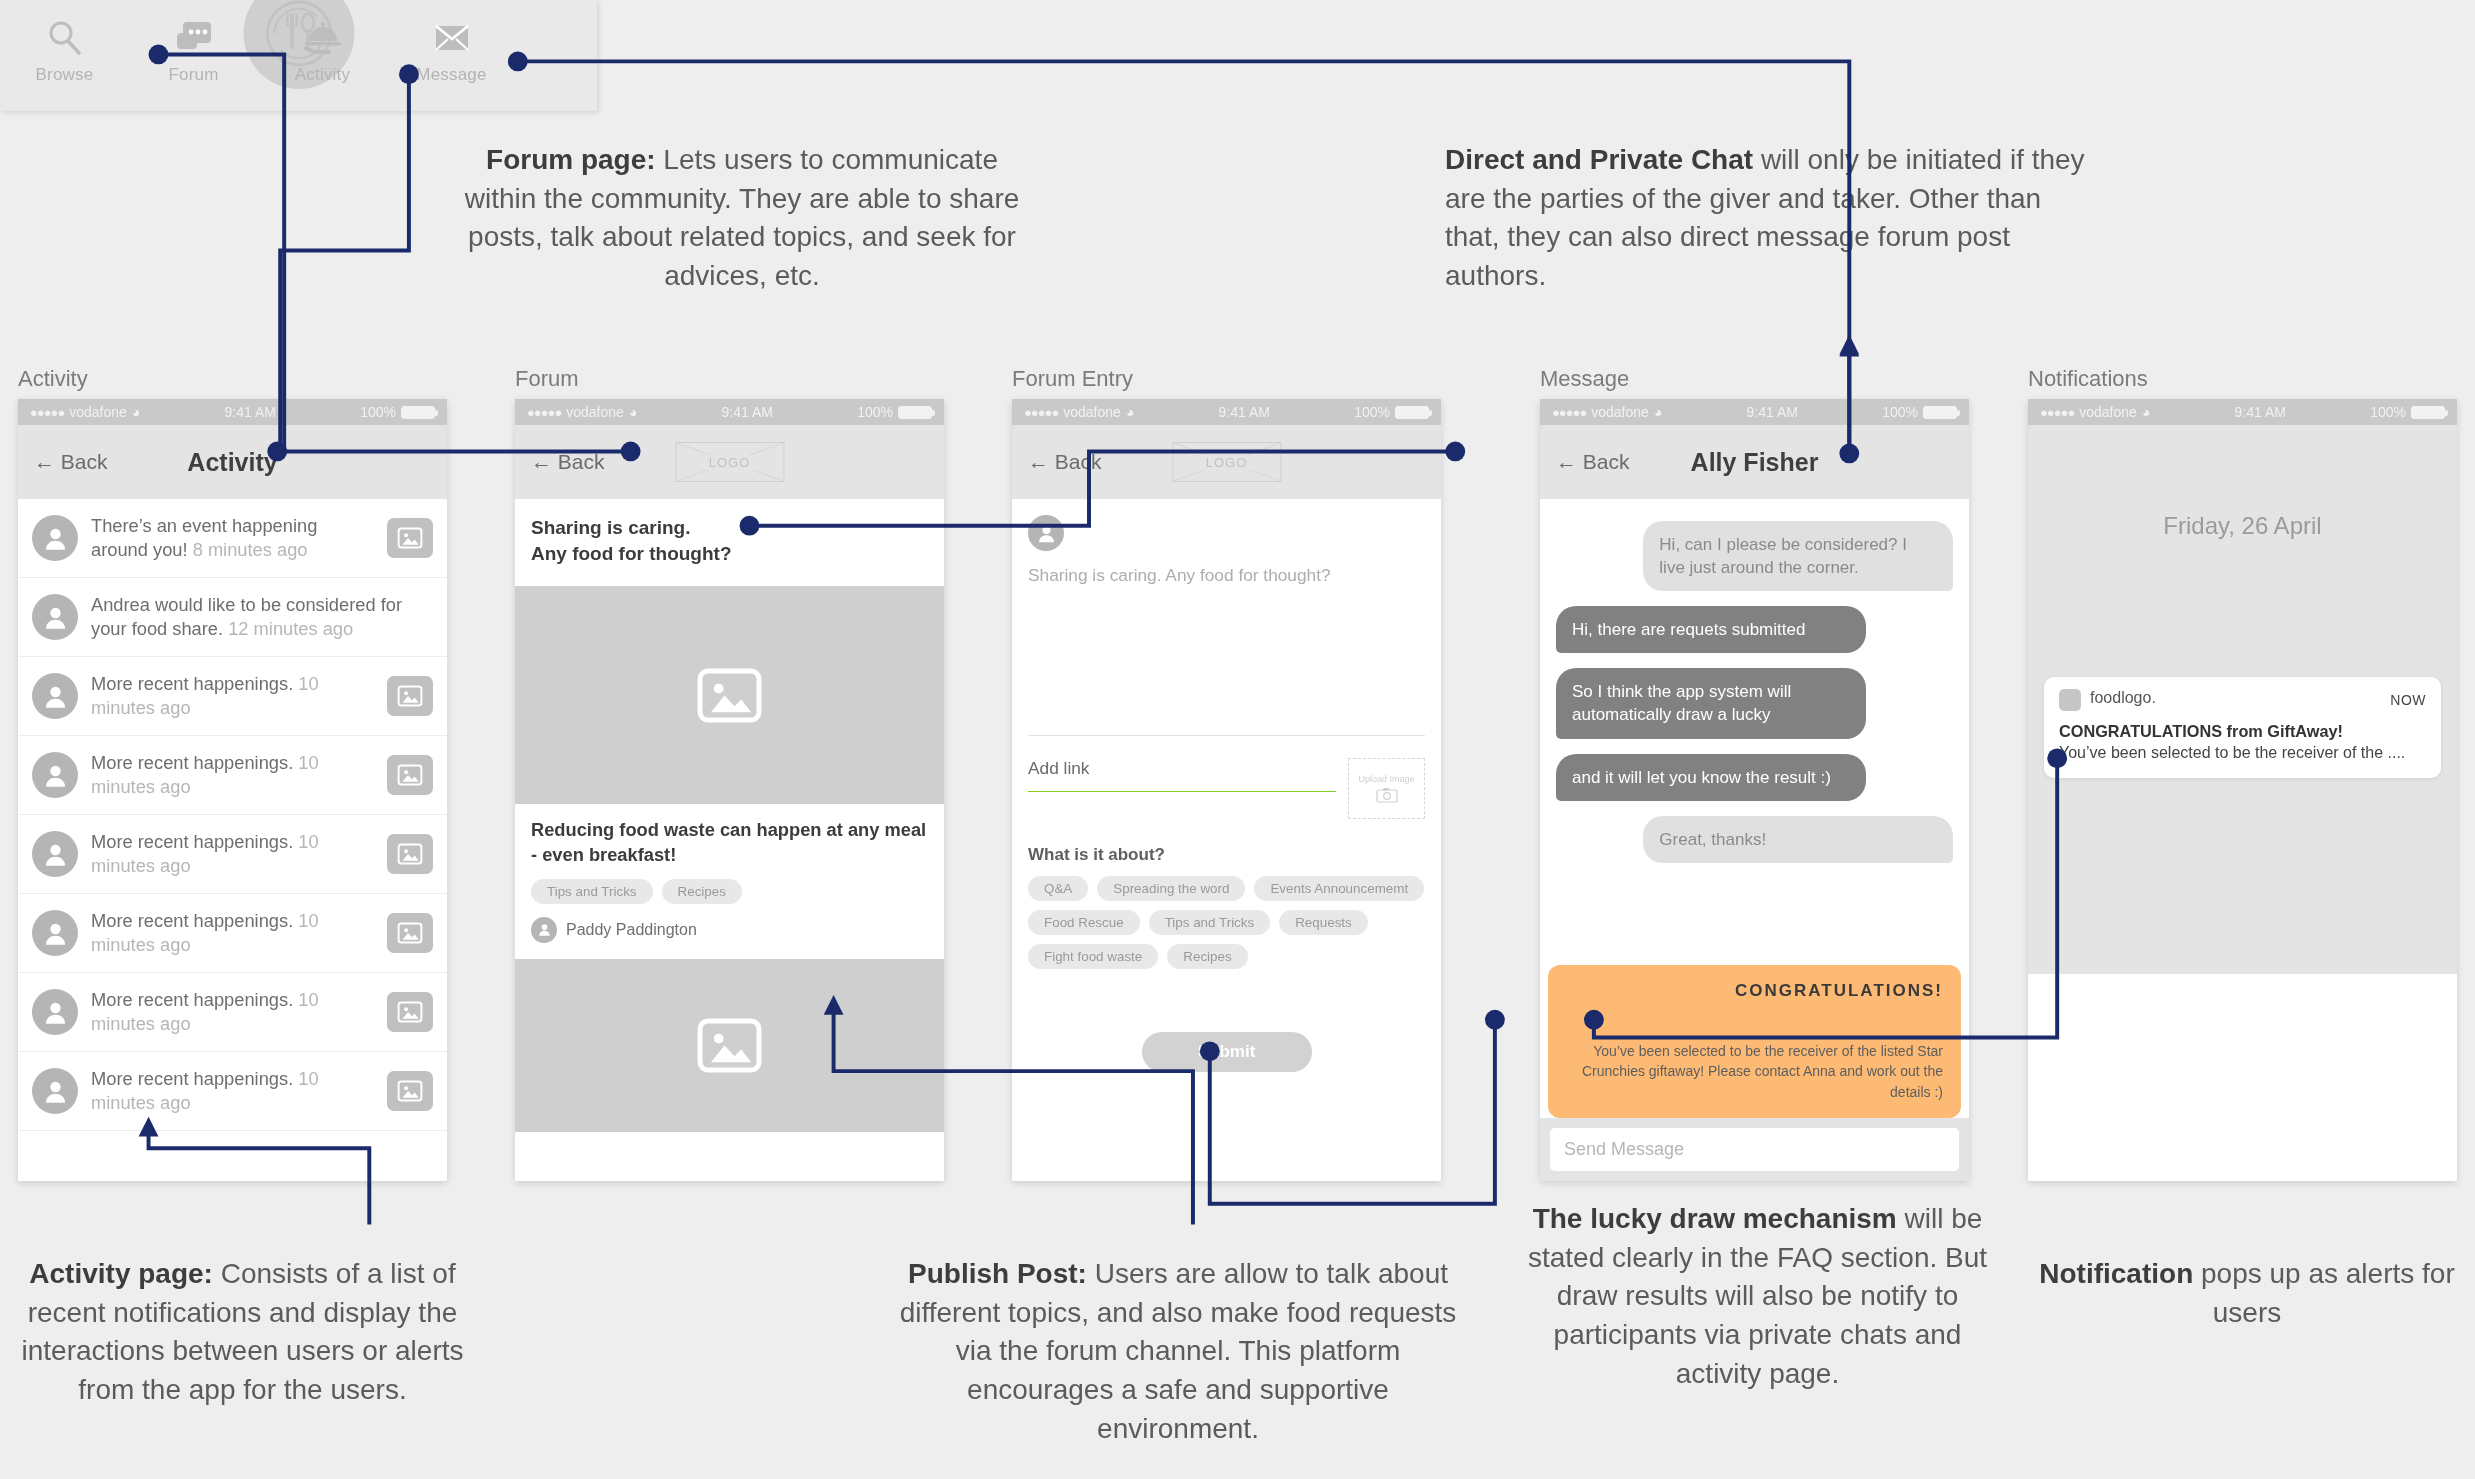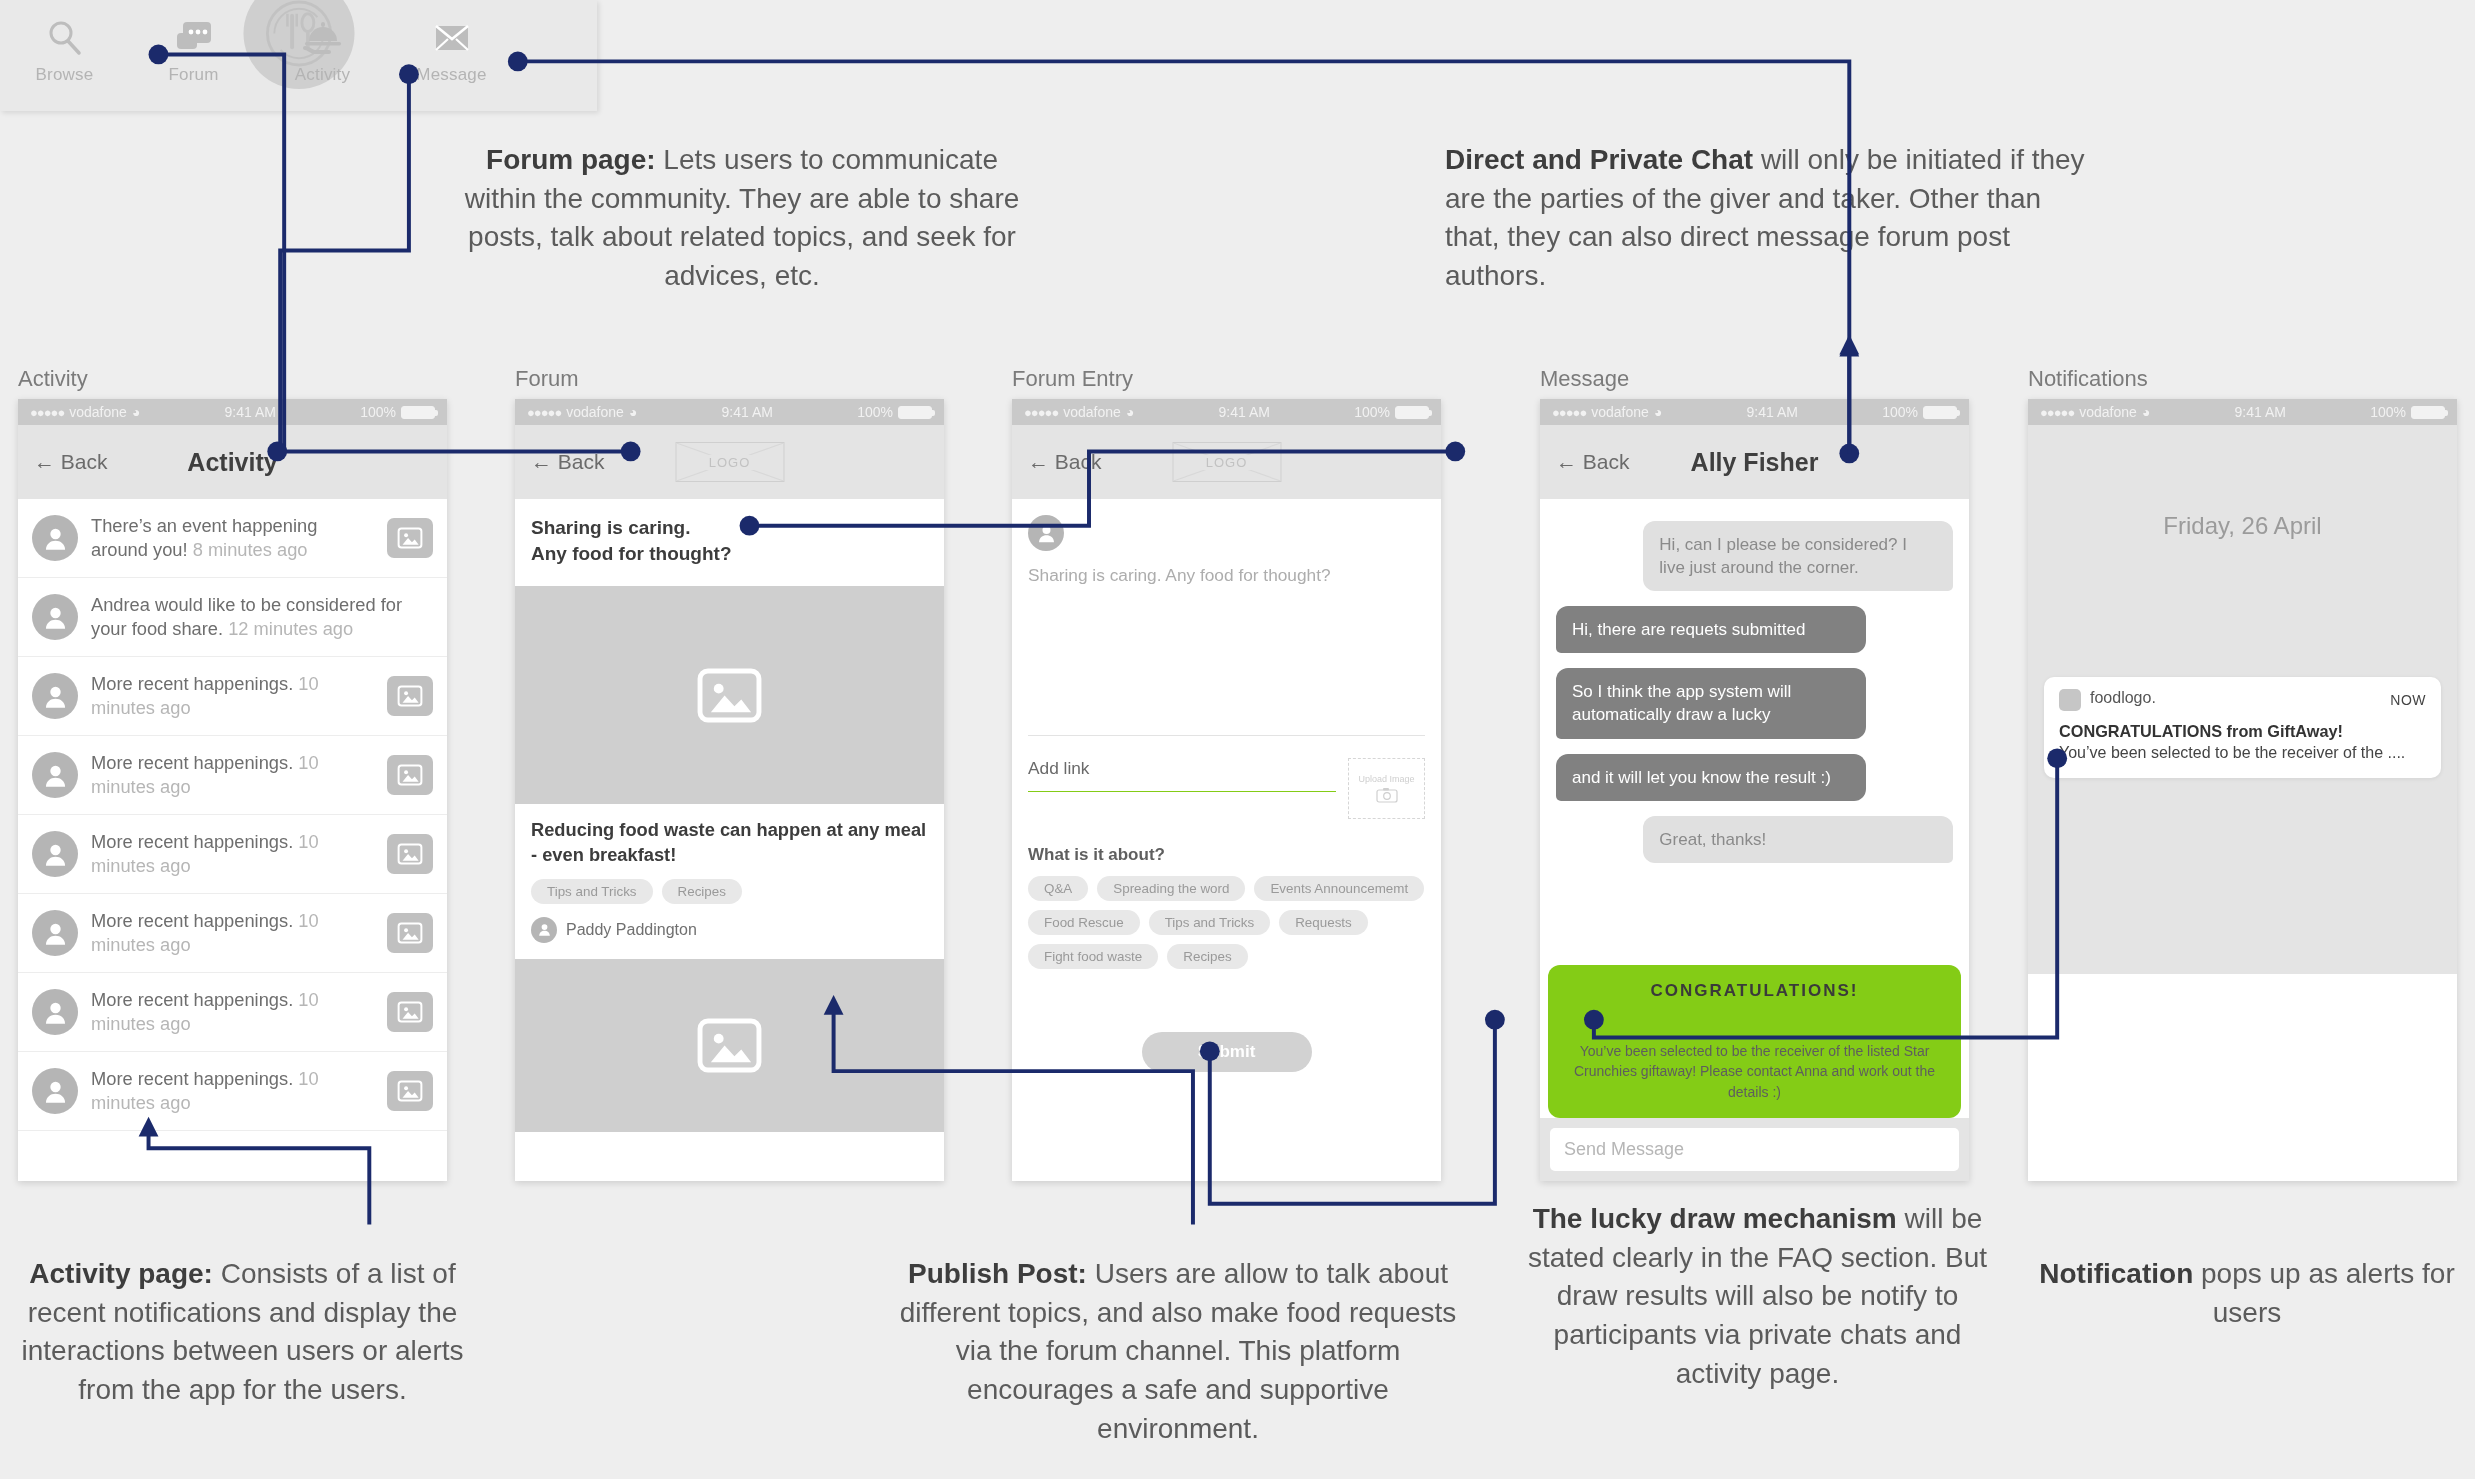--- a/index.html
+++ b/index.html
@@ -76,24 +76,24 @@
   .fe-place { font-size:17.3px; color:#adadad; margin-top:14px; }
   .fe-rule { border-top:1px solid #e3e3e3; margin-top:149px; }
   .fe-linkrow { display:flex; align-items:flex-start; gap:12px; margin-top:22px; }
   .fe-link { flex:1; font-size:17.3px; color:#6a6a6a; padding-bottom:12px; border-bottom:1px solid #84cc16; }
   .upload { width:77px; height:61px; border:1.4px dashed #d6d6d6; color:#cfcfcf; display:flex; flex-direction:column; align-items:center; justify-content:center; gap:3px; font-size:9px; }
   .fe-q { font-size:17px; color:#5f5f5f; margin-top:26px; font-weight:bold; }
   .submit { width:170px; height:40px; margin:63px auto 0; border-radius:20px; background:#d2d2d2; color:#fff; font-size:17px; font-weight:bold; display:flex; align-items:center; justify-content:center; }
 
   
   .chat { padding:22px 16px 10px; min-height:396px; }
-  .bub { max-width:78%; padding:12px 16px; font-size:17px; line-height:1.36; border-radius:12px; margin-bottom:15px; position:relative; }
+  .bub { max-width:78%; padding:12px 16px; font-size:17px; line-height:1.36; border-radius:20px; margin-bottom:15px; position:relative; }
   .bub.them { background:#818181; color:#fff; margin-right:auto; border-bottom-left-radius:5px; }
   .bub.me { background:#e0e0e0; color:#8a8a8a; margin-left:auto; border-bottom-right-radius:5px; }
-  .congrats { background:#84cc16; border-radius:12px; padding:16px 18px; text-align:center; margin:16px 8px 0; }
+  .congrats { background:#fdba74; border-radius:12px; padding:16px 18px; text-align:right; margin:16px 8px 0; }
   .congrats h4 { font-size:17px; letter-spacing:2px; color:#3a3a3a; margin-bottom:9px; }
   .congrats p { font-size:14px; line-height:1.45; color:#5e5e5e;margin-top:40px; }
   .sendbar { background:#e4e4e4; padding:10px; }
   .sendfield { background:#fff; border-radius:5px; padding:11px 14px; font-size:18px; color:#b6b6b6; }
 
   
   .lock { background:#e4e4e4; height:549px; position:relative; }
   .clock { text-align:center; padding-top:77px; }
   .clock .time { font-size:89px; font-weight:300; color:#5e5e5e; line-height:1; letter-spacing:-1px; }
   .clock .date { font-size:24px; color:#9b9b9b; margin-top:10px; }

